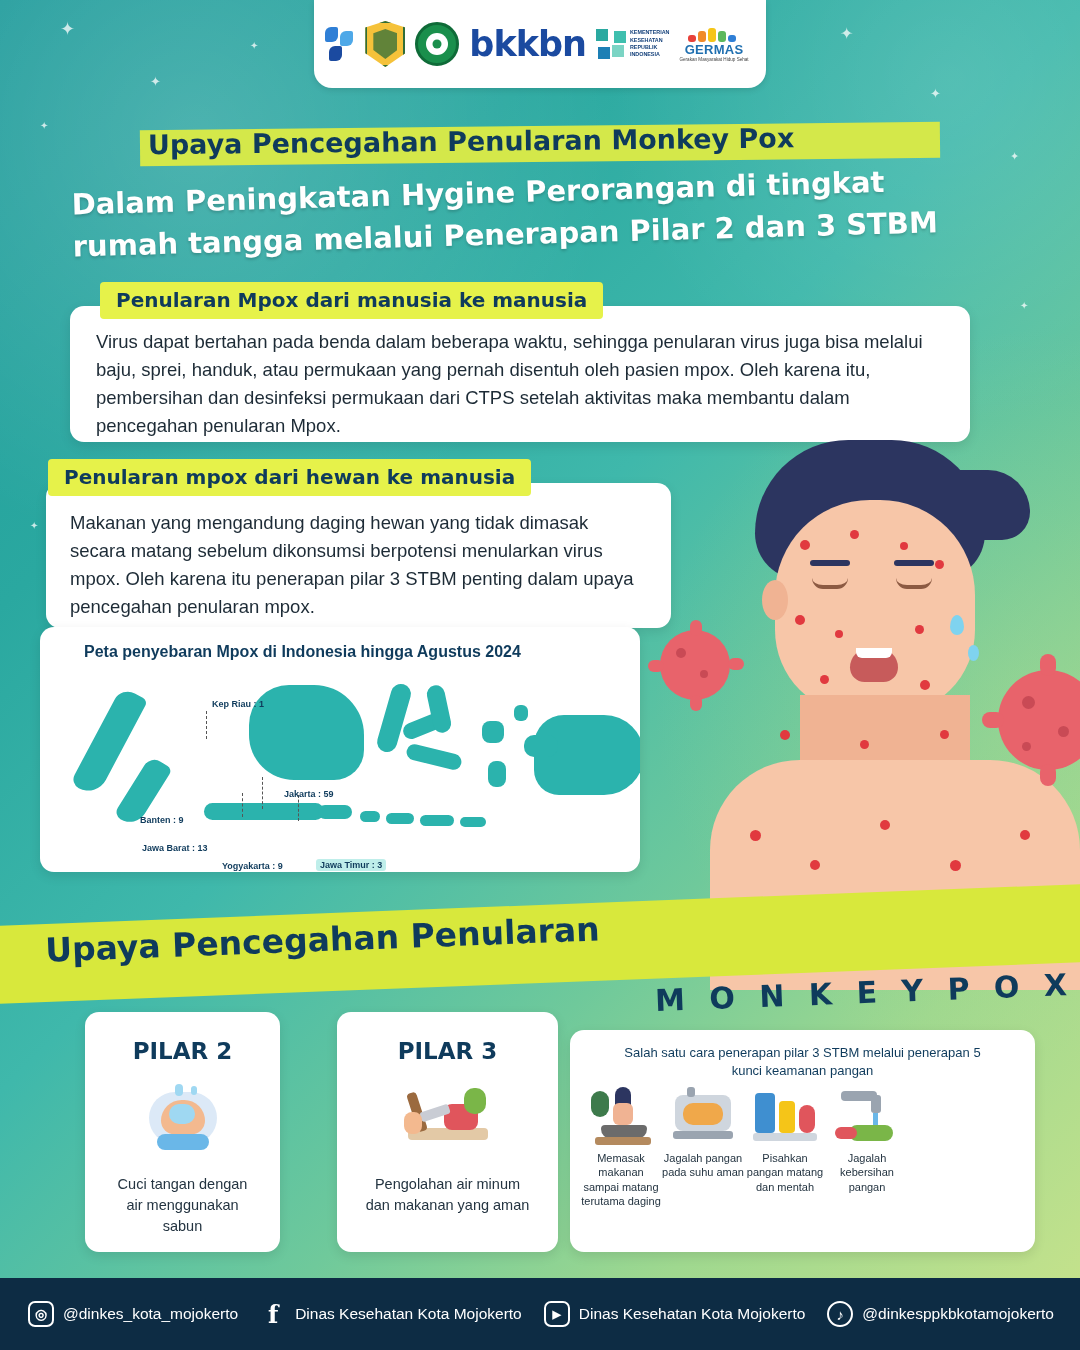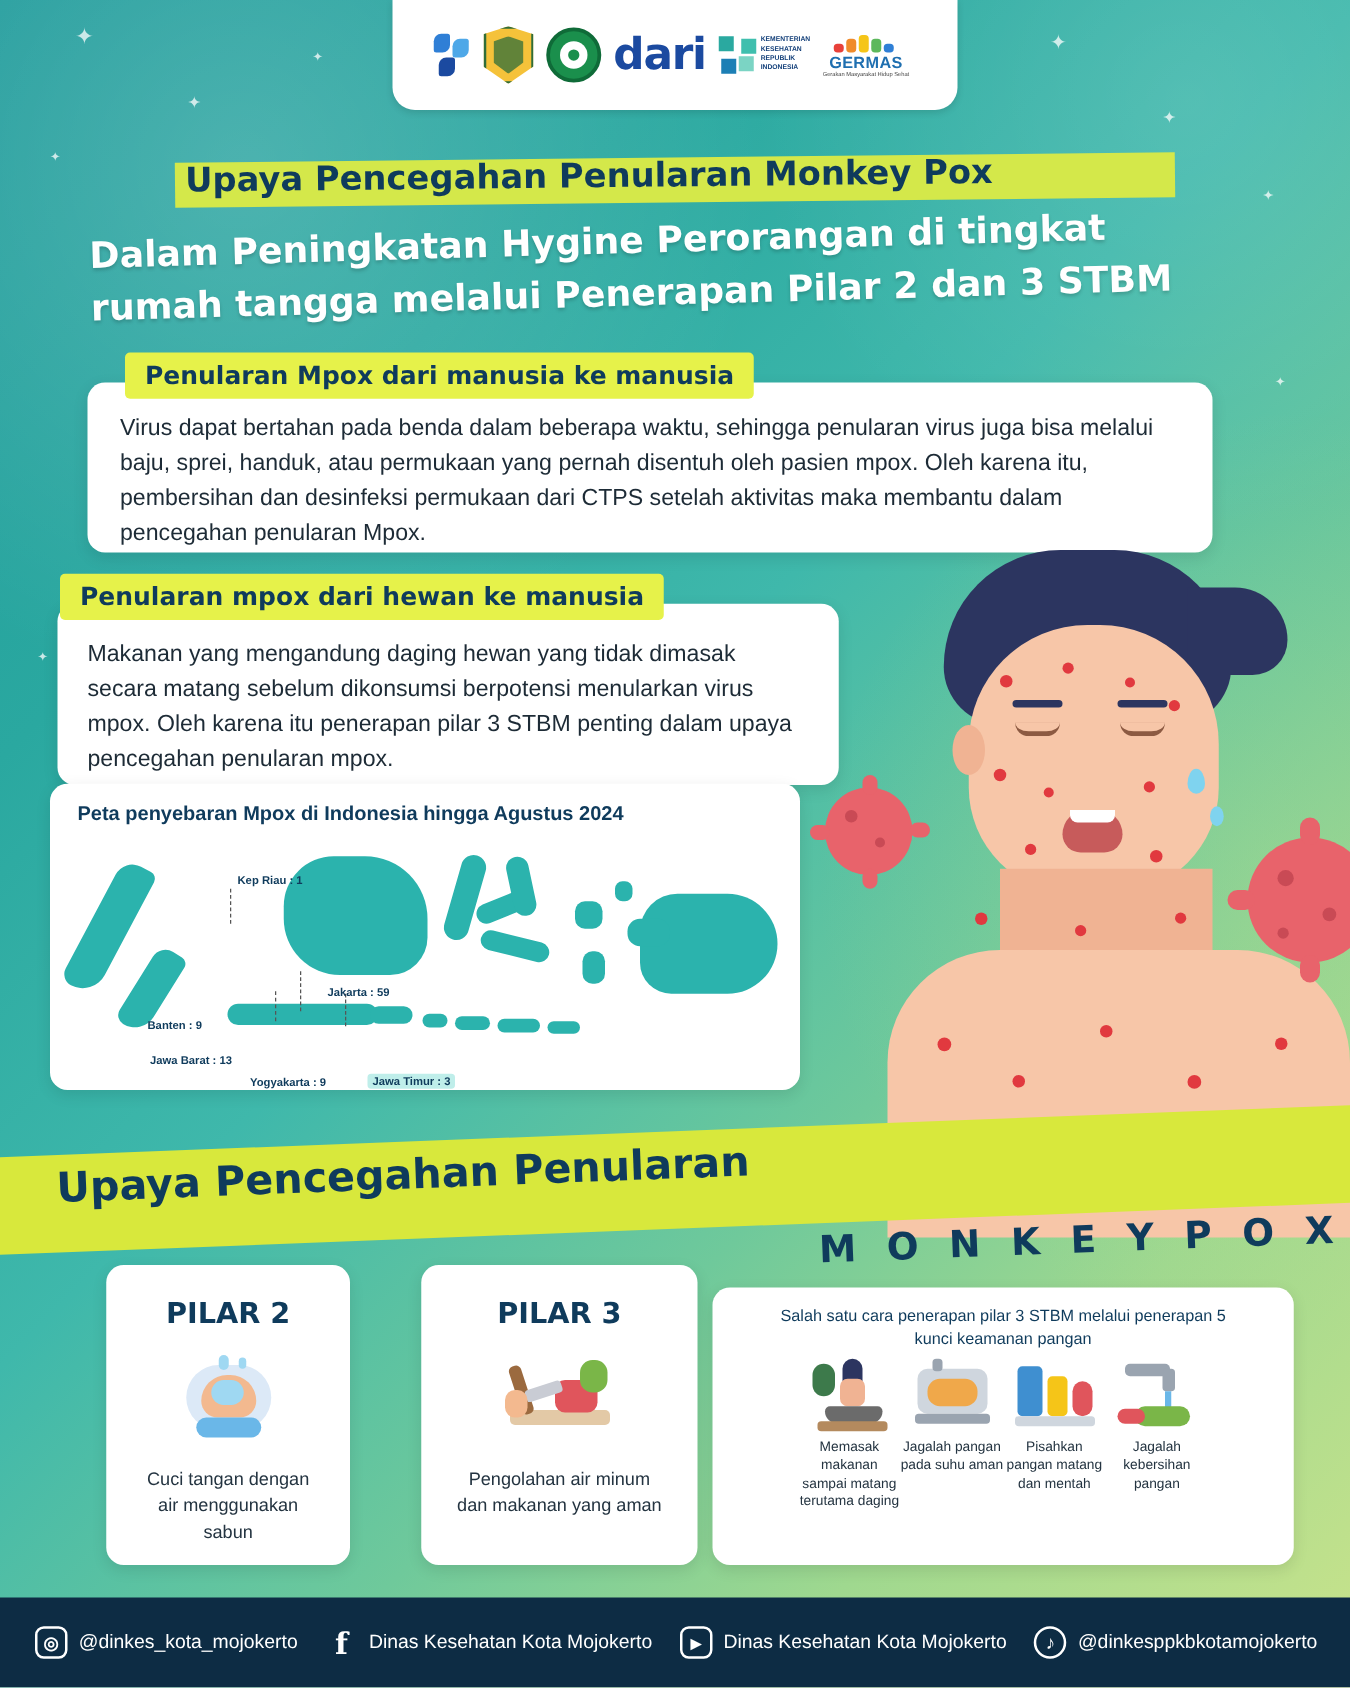--- a/index.html
+++ b/index.html
@@ -118,21 +118,21 @@
     box-shadow: 0 4px 12px rgba(0,0,0,.10);
   }
   .card-1 { top: 306px; left: 70px; width: 900px; height: 136px; padding: 22px 26px 0 26px; }
   .card-2 { top: 483px; left: 46px; width: 625px; height: 145px; padding: 26px 24px 0 24px; }
   .card p { font-size: 18.5px; color: #1d2b36; line-height: 1.52; }
 
   
   .card-map {
     position: absolute; top: 627px; left: 40px; width: 600px; height: 245px;
     background: #ffffff; border-radius: 14px; box-shadow: 0 4px 12px rgba(0,0,0,.10);
-    padding: 16px 0 0 22px; overflow: hidden;
+    padding: 16px 0 0 44px; overflow: hidden;
   }
   .map-title { font-size: 16px; font-weight: bold; color: #0f3b5c; }
   .map-canvas { position: relative; width: 570px; height: 200px; margin-top: 4px; }
   .isl { position: absolute; background: #2bb3ad; }
   .lbl {
     position: absolute; font-size: 9px; font-weight: bold; color: #0f3b5c;
     white-space: nowrap;
   }
   .lbl.hl { background: #bfeeea; padding: 1px 4px; border-radius: 3px; }
   .leader { position: absolute; border-left: 1px dashed #555; }
@@ -157,21 +157,21 @@
   .pillar {
     position: absolute; background: #ffffff; border-radius: 14px;
     box-shadow: 0 4px 12px rgba(0,0,0,.10); text-align: center;
   }
   .pillar-1 { top: 1012px; left: 85px; width: 195px; height: 240px; }
   .pillar-2 { top: 1012px; left: 337px; width: 221px; height: 240px; }
   .pillar-3 { top: 1030px; left: 570px; width: 465px; height: 222px; }
   .pillar h3 { font-size: 23px; font-weight: bold; color: #0f3b5c; margin-top: 26px; font-family: "DejaVu Sans", sans-serif; }
   .pillar p { font-size: 14.5px; color: #243441; line-height: 1.45; padding: 0 26px; }
   .p3-title { font-size: 13px; font-weight: normal; color: #0f3b5c; line-height: 1.35; padding: 14px 40px 0 40px; }
-  .p3-row { display: flex; justify-content: center; padding: 6px 10px 0 10px; }
+  .p3-row { display: flex; justify-content: flex-start; padding: 6px 10px 0 10px; }
   .p3-item { width: 82px; text-align: center; }
   .p3-item p { font-size: 11px; color: #243441; line-height: 1.3; padding: 0; }
 
   .ill {
     width: 72px; height: 62px; margin: 0 auto 4px auto; position: relative;
   }
   .ill-big { width: 96px; height: 76px; margin: 18px auto 16px auto; position: relative; }
 
   
   .footer {
@@ -210,21 +210,21 @@
 <div class="sparkle" style="top:520px;left:30px;font-size:10px;">✦</div>
 
 <div class="logo-bar">
   <div class="logo-item">
     <div class="logo-crest"></div>
   </div>
   <div class="logo-item">
     <div class="logo-seal"></div>
   </div>
   <div class="logo-item" style="flex-direction:row;align-items:center;">
-    <div class="bkkbn-word">dari</div>
+    <div class="bkkbn-word">bkkbn</div>
   </div>
   <div class="bkkbn-mark" style="order:-1;margin-left:-6px;">
     <span class="m1"></span>
       <span class="m2"></span>
       <span class="m3"></span>
   </div>
   <div class="kemenkes">
     <div class="kemenkes-mark">
       <i class="a"></i>
         <i class="b"></i>

